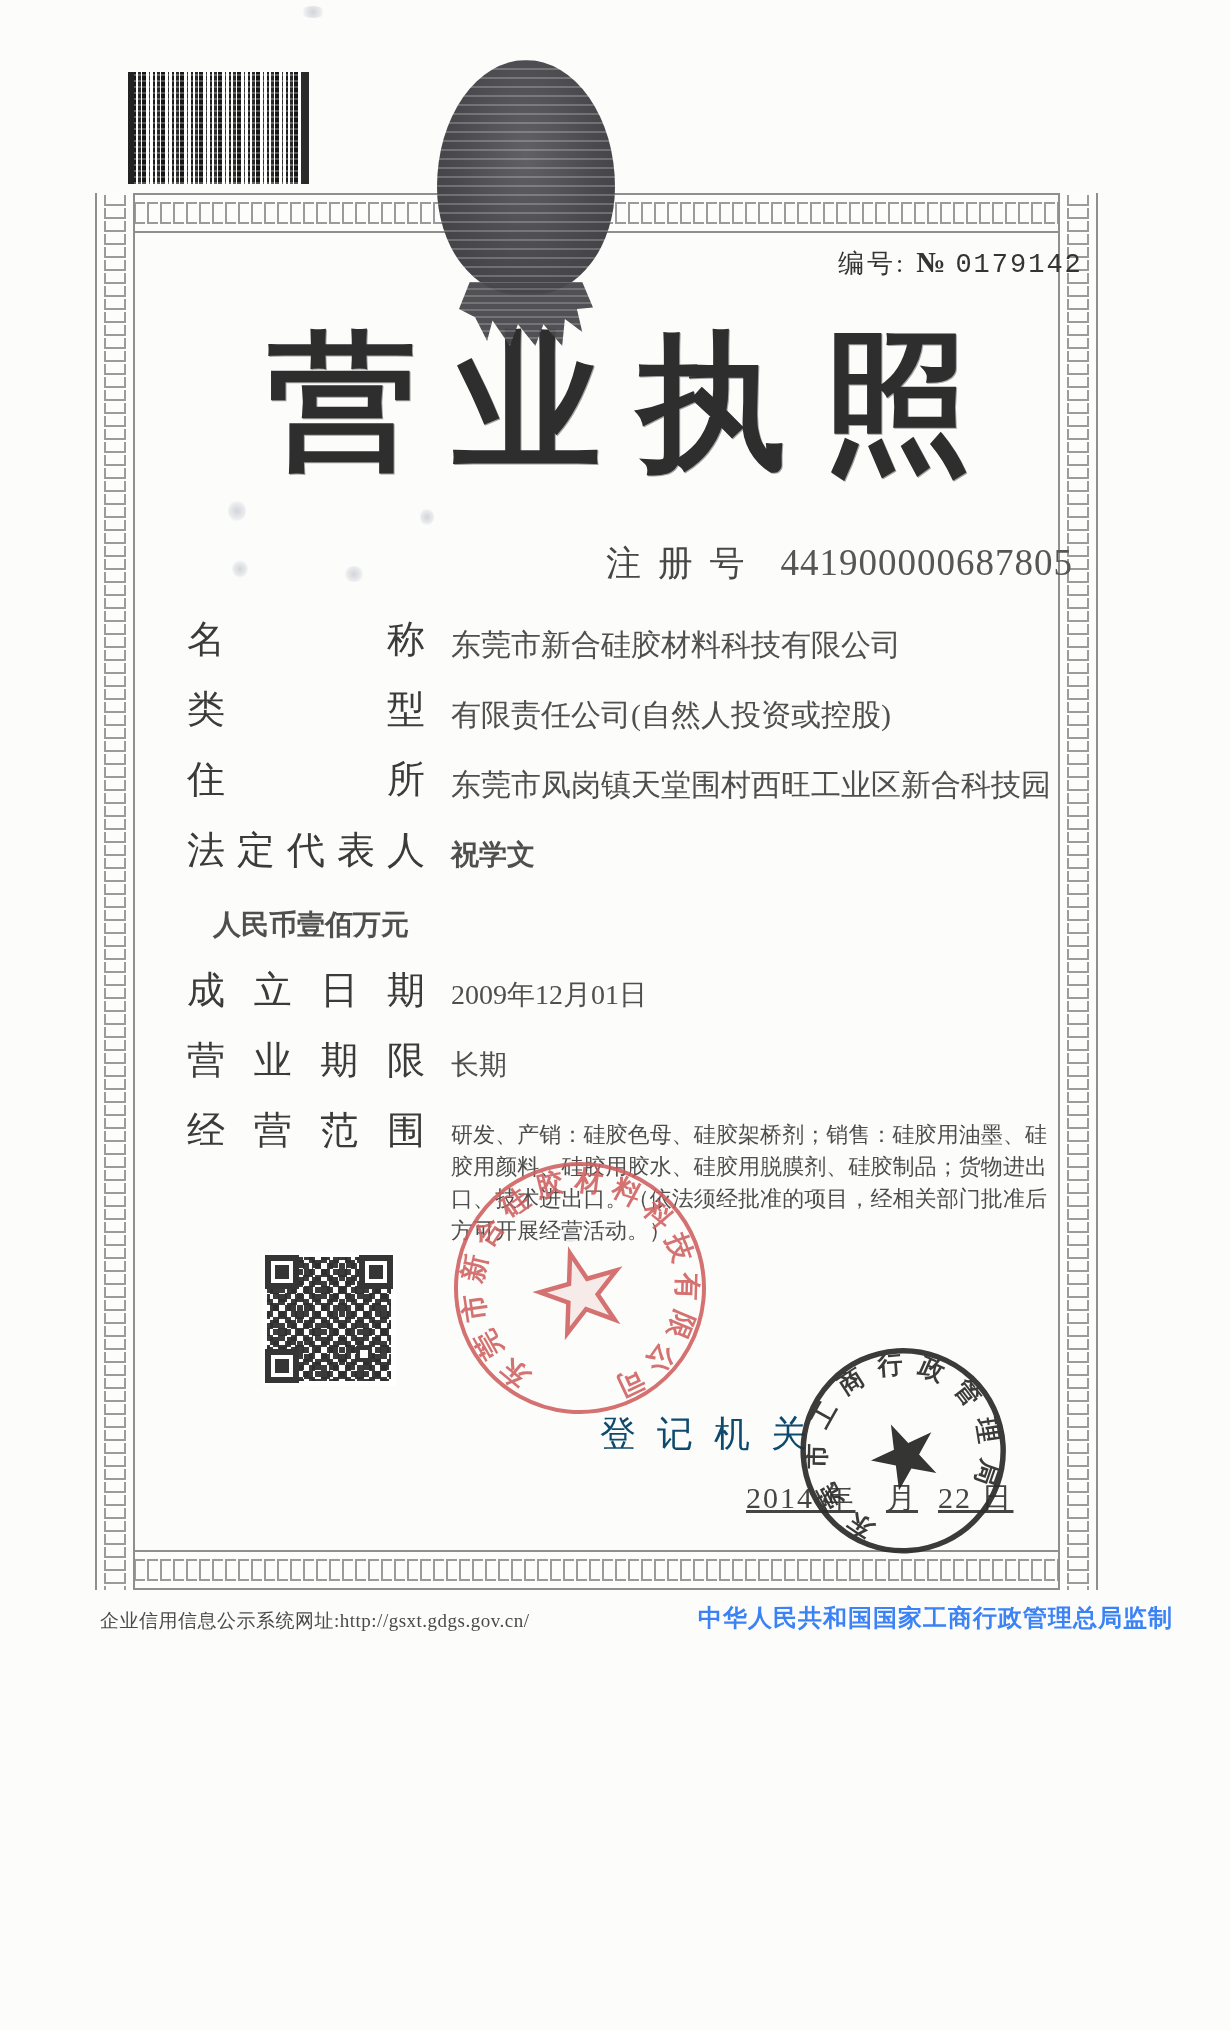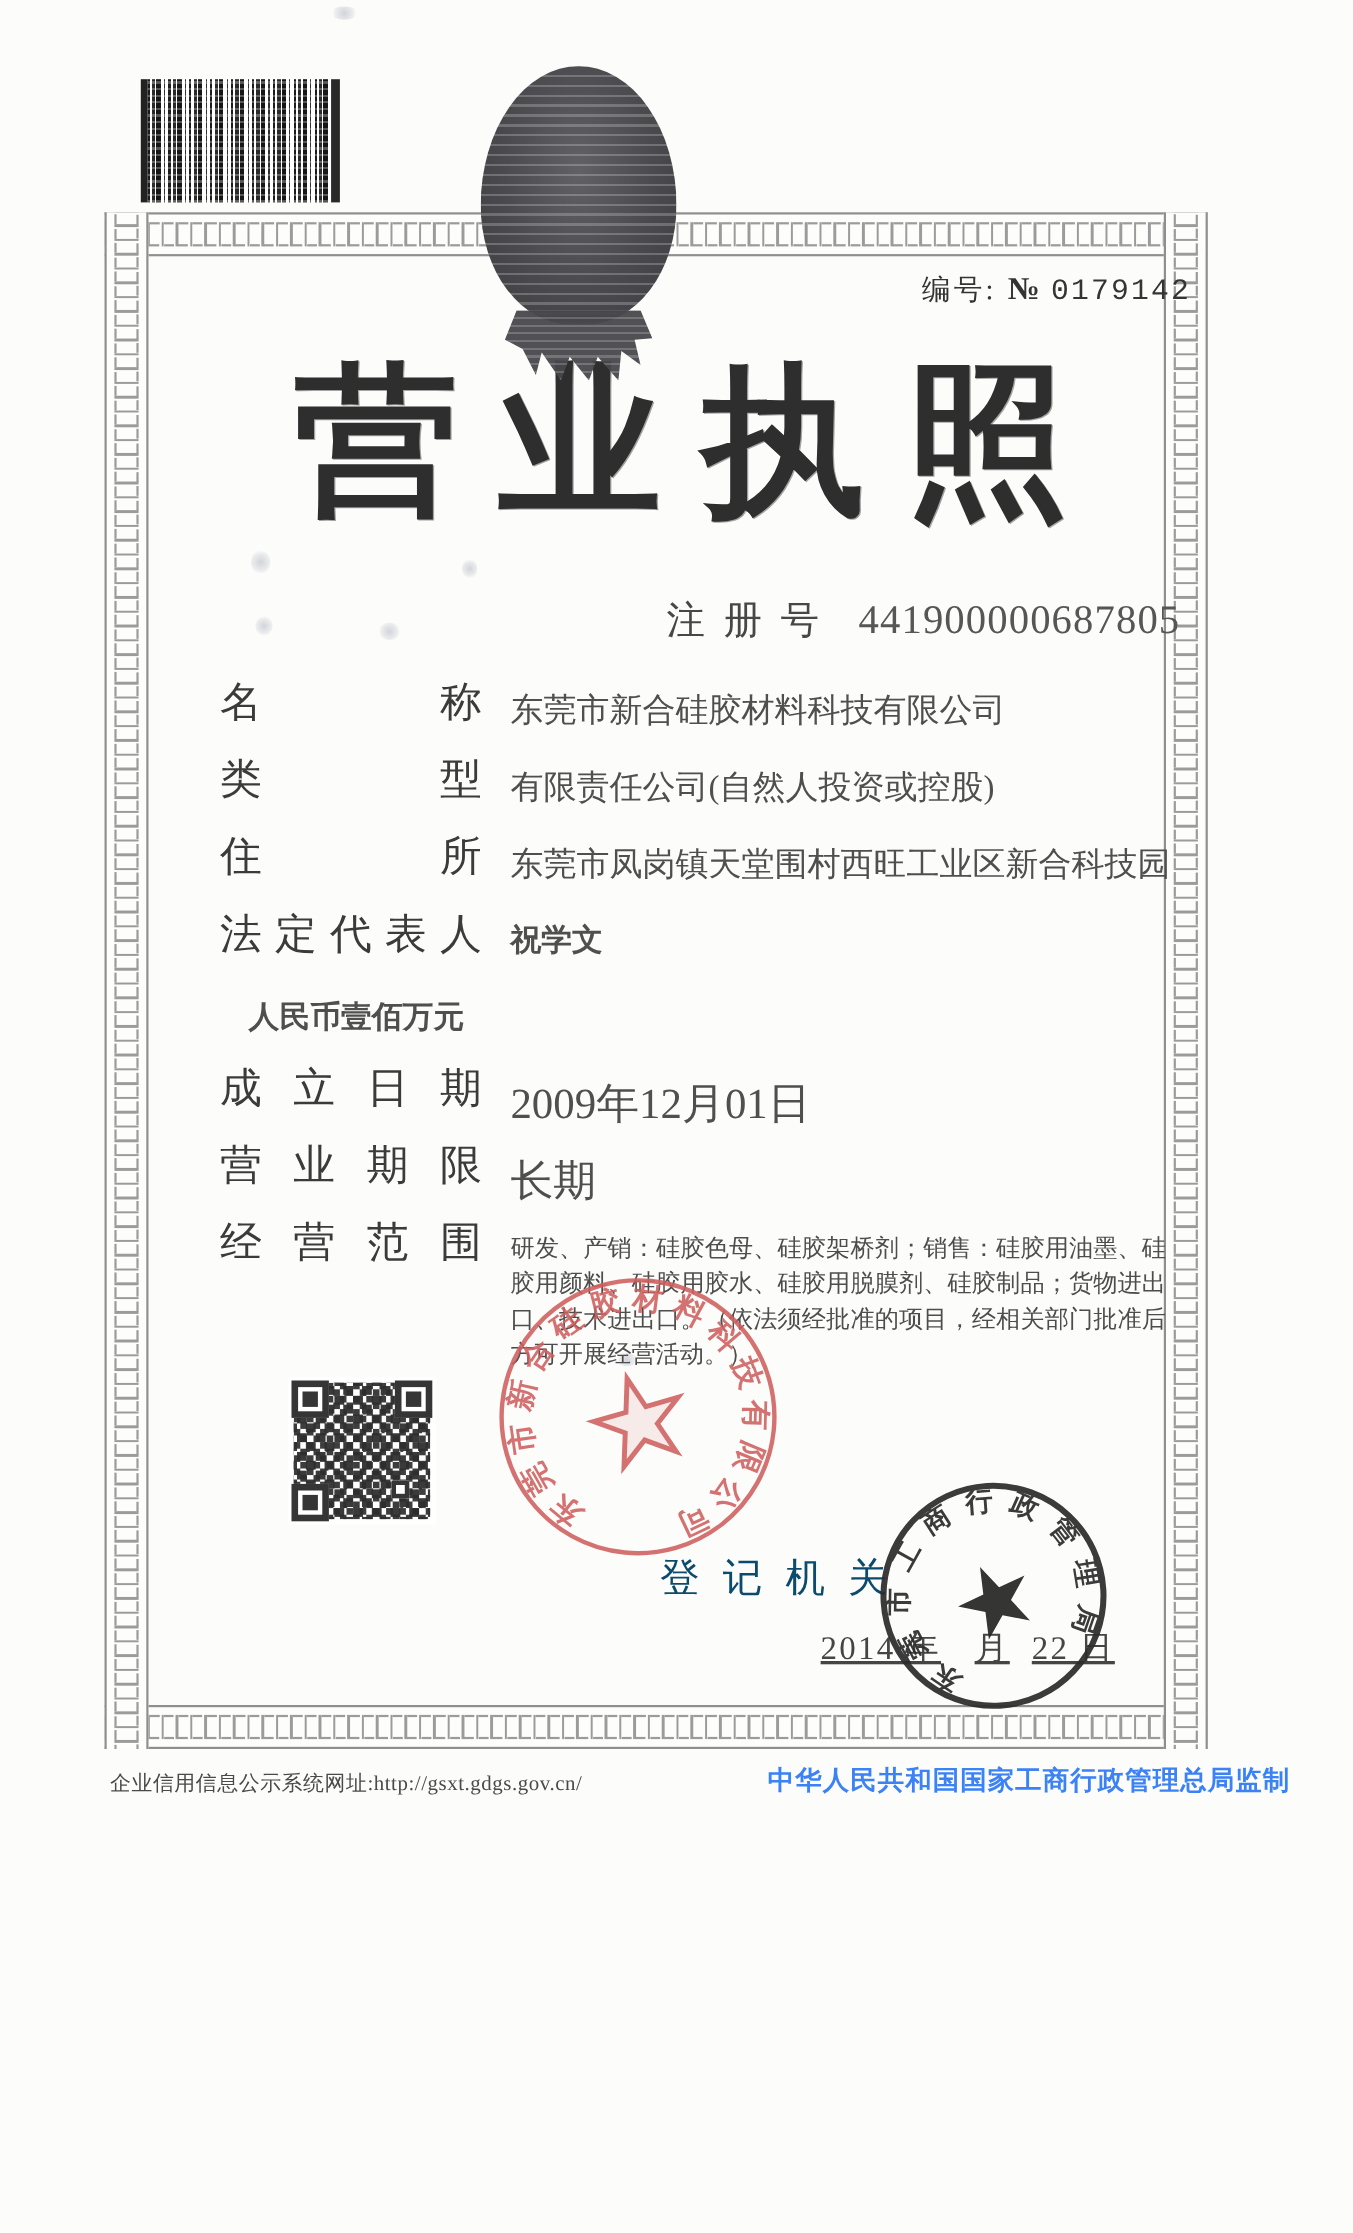--- a/index.html
+++ b/index.html
@@ -60,25 +60,25 @@
   .title{position:absolute;left:268px;top:322px;width:684px;height:170px;z-index:3;
     font-size:148px;line-height:1.1;font-weight:700;color:#2e2e2e;
     text-align:justify;text-align-last:justify;white-space:nowrap;text-shadow:1px 1px 0 #55555588;}
 
   
   .regline{position:absolute;left:606px;top:540px;display:flex;align-items:baseline;gap:32px;z-index:3;}
   .regline .lab{font-size:35px;color:#474747;letter-spacing:4px;}
   .regline .num{font-size:37px;color:#565656;letter-spacing:1px;}
 
   
-  .row{position:absolute;left:200px;display:flex;z-index:3;}
+  .row{position:absolute;left:187px;display:flex;z-index:3;}
   .flabel{width:238px;flex:0 0 238px;font-size:38px;color:#3b3b3b;font-weight:500;
     text-align:justify;text-align-last:justify;line-height:1.15;}
   .fvalue{margin-left:26px;color:#4f4f4f;margin-top:7px;}
-  .v30{font-size:30px;} .v28{font-size:28px;font-weight:bold;} .v29{font-size:39px;}
+  .v30{font-size:30px;} .v28{font-size:28px;font-weight:bold;} .v29{font-size:28px;}
   .scope{font-size:22px;line-height:1.45;width:596px;margin-top:10px;color:#4d4d4d;text-align:justify;}
 
   
   .qr{position:absolute;left:262px;top:1252px;width:134px;height:134px;background:#fff;z-index:4;}
   .qr-inner{position:absolute;inset:5px;
     background-image:
       repeating-conic-gradient(rgba(45,45,45,.92) 0% 25%,transparent 0% 50%),
       repeating-conic-gradient(#3a3a3a 0% 25%,#ffffff 0% 50%);
     background-position:0 0,3px 3px;background-size:12px 12px,17px 17px;}
   .finder{position:absolute;width:34px;height:34px;border:6px solid #353535;background:#fff;box-sizing:border-box;}

